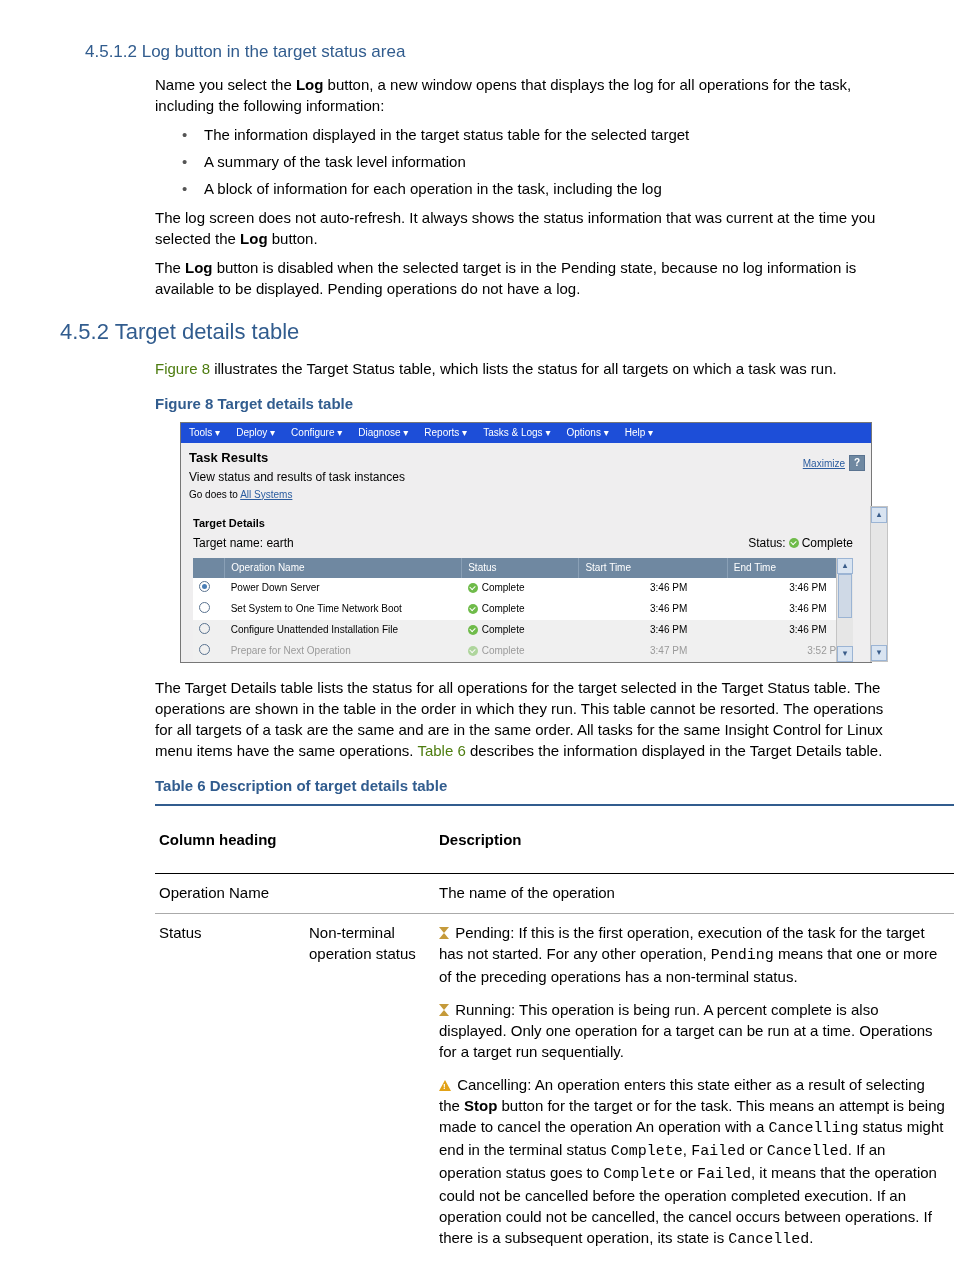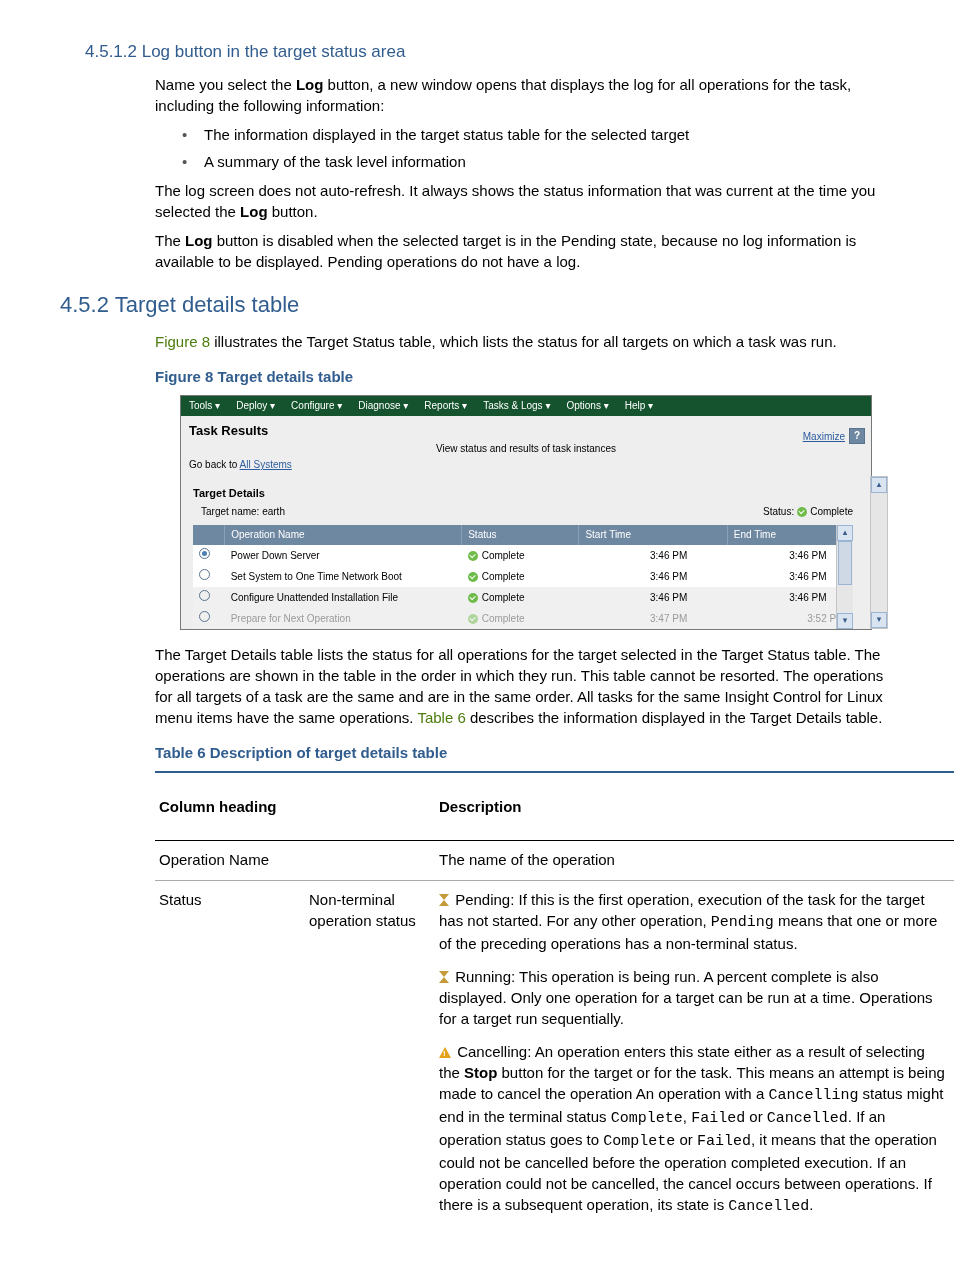--- a/index.html
+++ b/index.html
@@ -56,49 +56,49 @@
   
   .figure {
     margin: 0 0 14px 120px;
     width: 690px;
     border: 1px solid #777;
     font-size: 10px;
     font-family: Arial, sans-serif;
     position: relative;
   }
   .fig-menubar {
-    background: #14532d;
+    background: #1d4ed8;
     color: #fff;
     display: flex;
     font-size: 10px;
   }
   .fig-menubar span {
     padding: 3px 8px;
   }
   .fig-header {
     background: #efeeef;
     padding: 6px 8px 4px 8px;
     position: relative;
   }
   .fig-title { font-weight: bold; font-size: 13px; }
-  .fig-sub1 { font-size: 10px; margin-top: 2px; text-align: center; }
+  .fig-sub1 { font-size: 12px; margin-top: 2px; }
   .fig-sub2 { font-size: 10px; margin-top: 2px; }
   .fig-max {
     position: absolute; right: 26px; top: 14px;
     color: #2a5c9f; text-decoration: underline; font-size: 10px;
   }
   .fig-help {
     position: absolute; right: 6px; top: 12px;
     background: #6f88a1; color: #fff; width: 14px; height: 14px;
     text-align: center; font-weight: bold; font-size: 10px;
     border: 1px solid #5a7390;
   }
   .fig-body { background:#efeeef; padding: 2px 18px 0 12px; position:relative; }
   .target-title { font-weight: bold; font-size: 11px; margin: 8px 0 4px 0; }
-  .target-row { font-size: 10px; display:flex; justify-content:space-between; margin-bottom:6px;margin-left:8px;}
+  .target-row { font-size: 12px; display:flex; justify-content:space-between; margin-bottom:6px;}
   .status-box { display:inline-flex; align-items:center; gap:3px;}
   .chk-icon {
     display:inline-block; width:10px; height:10px; border-radius:50%;
     background:#6fbb4a; position:relative;
   }
   .chk-icon::after{
     content:""; position:absolute; left:2px; top:2px; width:4px; height:3px;
     border-left:1.5px solid #fff; border-bottom:1.5px solid #fff;
     transform: rotate(-45deg);
   }
@@ -188,20 +188,21 @@
 
 <div class="h-sub">4.5.1.2 Log button in the target status area</div>
 
 <p class="body-text">
   <span>Name you select the </span><span class="bold">Log</span><span> button, a new window opens that displays the log for all operations for the task, including the following information:</span>
 </p>
 
 <ul class="body-list">
   <li>The information displayed in the target status table for the selected target</li>
   <li>A summary of the task level information</li>
+  <li>A block of information for each operation in the task, including the log</li>
 </ul>
 
 <p class="body-text">
   <span>The log screen does not auto-refresh. It always shows the status information that was current at the time you selected the </span><span class="bold">Log</span><span> button.</span>
 </p>
 
 <p class="body-text">
   <span>The </span><span class="bold">Log</span><span> button is disabled when the selected target is in the Pending state, because no log information is available to be displayed. Pending operations do not have a log.</span>
 </p>
 
@@ -221,21 +222,21 @@
     <span>Diagnose ▾</span>
     <span>Reports ▾</span>
     <span>Tasks &amp; Logs ▾</span>
     <span>Options ▾</span>
     <span>Help ▾</span>
   </div>
   <div class="fig-header">
     <div class="fig-title">Task Results</div>
     <div class="fig-sub1">View status and results of task instances</div>
     <div class="fig-sub2">
-      <span>Go back to </span><span style="color:#2a5c9f;text-decoration:underline;">All Systems</span>
+      <span>Go does to </span><span style="color:#2a5c9f;text-decoration:underline;">All Systems</span>
     </div>
     <span class="fig-max">Maximize</span>
     <span class="fig-help">?</span>
   </div>
 
   <div class="fig-body" style="padding-bottom:0;">
     <div class="scroll-v2">
       <div class="up">▴</div>
       <div class="dn">▾</div>
     </div>

